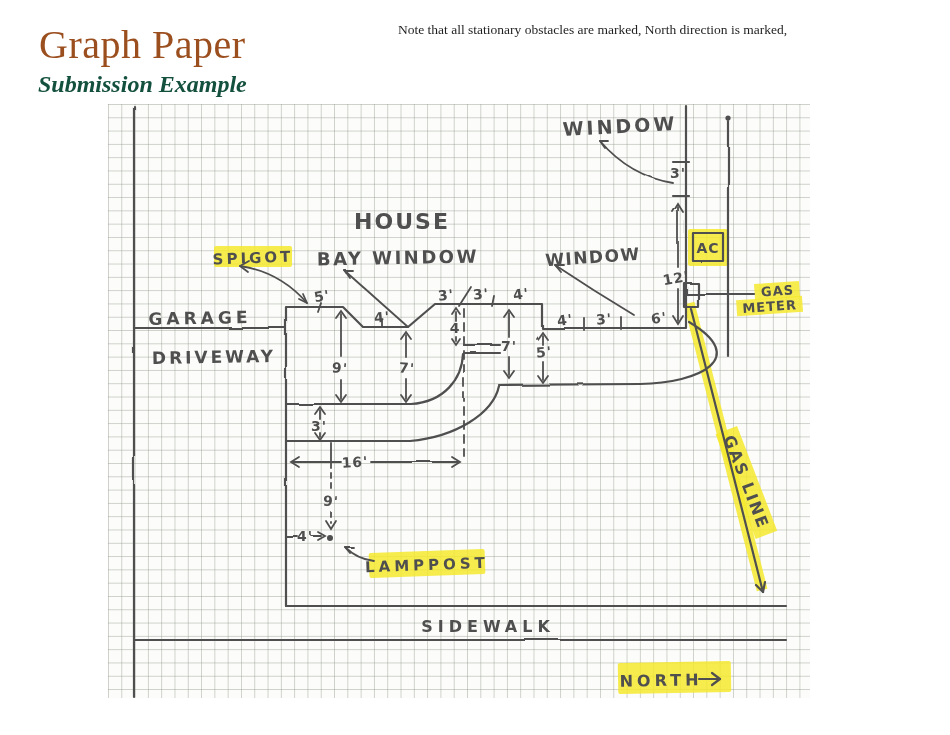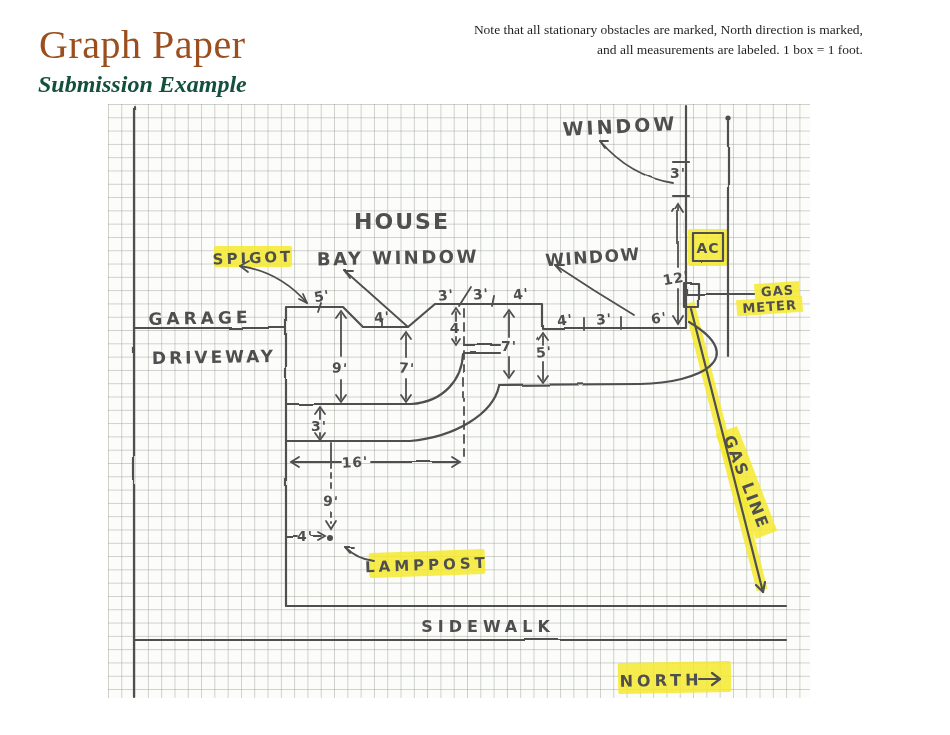--- a/index.html
+++ b/index.html
@@ -11,22 +11,22 @@
     position:absolute;left:22px;top:6px;margin:17px;
     font:normal 40px/1.1 "Liberation Serif",serif;
     color:var(--c-title,#9b4e1e);letter-spacing:.5px;
   }
   .subtitle{
     position:absolute;left:23px;top:56px;margin:15px;
     font:italic 700 24px/1.1 "Liberation Serif",serif;
     color:var(--c-subtitle,#14503e);
   }
   .note{
-    position:absolute;left:413px;top:20px;width:450px;
-    text-align:right;
+    position:absolute;left:398px;top:20px;width:450px;
+    text-align:left;
     font:normal 13.5px/1.45 "Liberation Serif",serif;
     color:var(--c-note,#1f1f1f);
   }
   .paper{
     position:absolute;left:108px;top:104px;width:702px;height:594px;
     background-color:var(--c-paper,#fcfcfa);
     background-image:
       linear-gradient(to right, rgba(140,150,135,.42) 1px, transparent 1px),
       linear-gradient(to bottom, rgba(140,150,135,.42) 1px, transparent 1px);
     background-size:13.3px 13.3px;
@@ -42,21 +42,20 @@
   }
   .dim{font-size:14px;letter-spacing:1px;}
 </style>
 </head>
 <body>
 
 <h1 class="title">Graph Paper</h1>
 <h2 class="subtitle">Submission Example</h2>
 <div class="note">
   <span>Note that all stationary obstacles are marked, North direction is marked,</span><br>
-  <span>and all measurements are labeled. 1 box = 1 foot.</span>
 </div>
 
 <div class="paper"></div>
 
 <svg class="sketch" viewBox="0 0 950 735">
   <defs>
     <filter id="rough" x="-5%" y="-5%" width="110%" height="110%">
       <feTurbulence type="fractalNoise" baseFrequency="0.016" numOctaves="2" result="n"></feTurbulence>
       <feDisplacementMap in="SourceGraphic" in2="n" scale="2.4"></feDisplacementMap>
     </filter>

